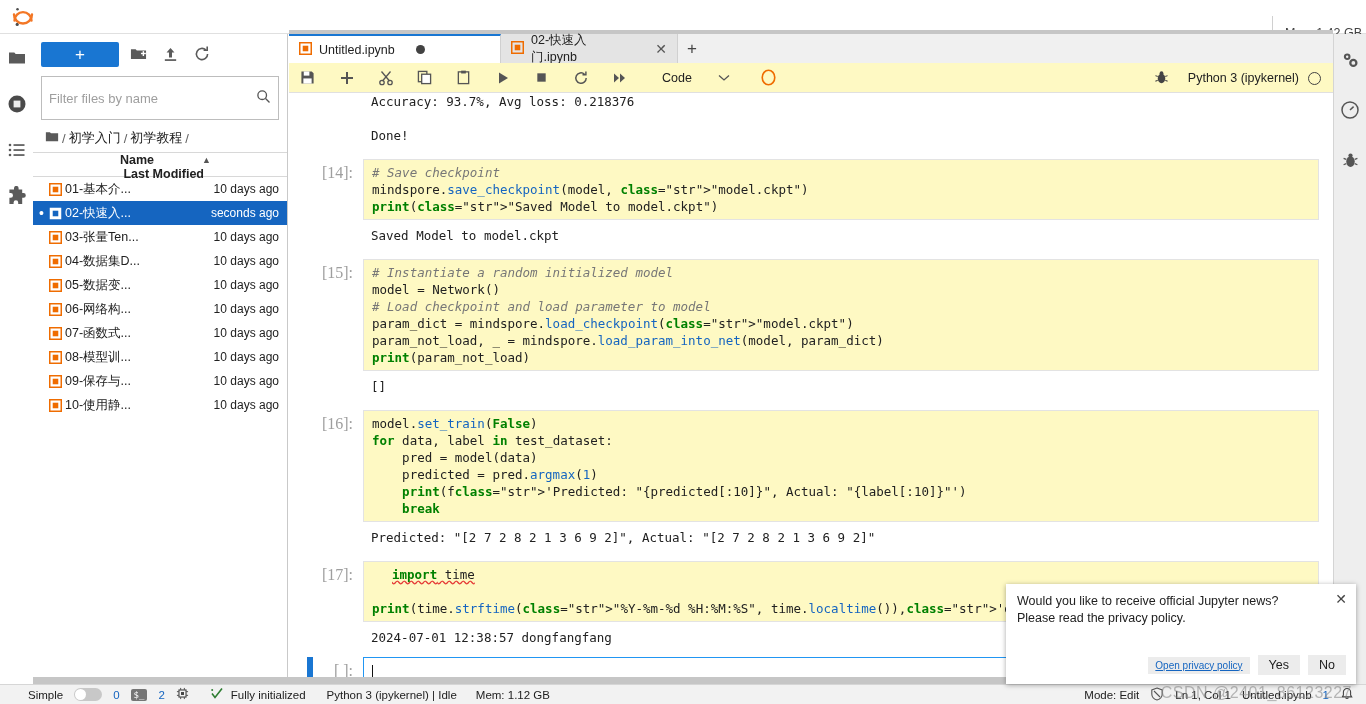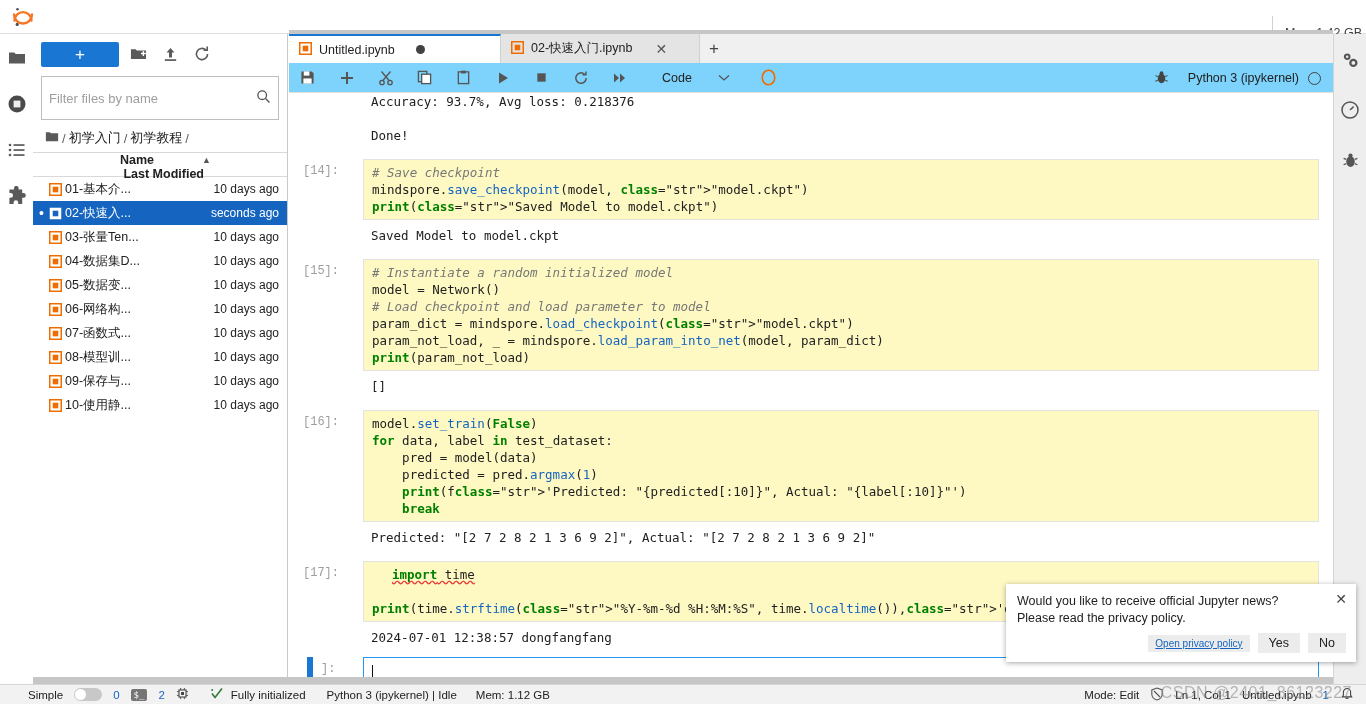--- a/index.html
+++ b/index.html
@@ -97,38 +97,38 @@
     background: #e4e4e4; cursor: pointer; min-width: 100px;
     border-right: 1px solid #d0d0d0;
   }
   .tab.active { background: #fff; border-top: 2px solid #1976d2; }
   .tab-dirty { width: 9px; height: 9px; border-radius: 50%; background: #424242; margin-left: 14px; }
   .tab-close { font-size: 14px; color: #555; margin-left: 16px; }
   .tab-add { display: flex; align-items: center; justify-content: center; width: 28px; height: 29px; font-size: 17px; color: #444; cursor: pointer; }
 
   .nbtoolbar {
     display: flex; align-items: center; height: 30px; gap: 14px;
-    padding: 0 6px; border-bottom: 1px solid #e0e0e0; background: #7dd3fc;
+    padding: 0 6px; border-bottom: 1px solid #e0e0e0; background: #fef9c3;
   }
   .tb-btn { width: 25px; height: 24px; display: flex; align-items: center; justify-content: center; color: #555; cursor: pointer; }
   .tb-sel {
     margin-left: 10px; display: flex; align-items: center; gap: 26px;
     font-size: 12.5px; color: #212121; cursor: pointer; padding: 2px 6px;
   }
   .tb-spacer { flex: 1; }
   .tb-kernel { display: flex; align-items: flex-end; gap: 9px; font-size: 12.5px; color: #212121; padding-right: 6px; }
   .kernel-idle { width: 13px; height: 13px; border: 1.6px solid #424242; border-radius: 50%; }
 
   .nbcontent { flex: 1; position: relative; overflow: hidden; background: #fff; }
   .nbscroll { position: absolute; inset: 0; padding-left: 0; }
 
   .cell { display: flex; position: relative; padding: 0 14px 0 0; }
   .prompt {
-    width: 74px; min-width: 74px; text-align: center; padding-right: 10px;
-    font-family: Liberation Mono, monospace; font-size: 12px; color: #9e9e9e;
+    width: 74px; min-width: 74px; text-align: right; padding-right: 10px;
+    font-family: Liberation Serif, serif; font-size: 16px; color: #9e9e9e;
     padding-top: 5px;
   }
   .cell-body { flex: 1; }
   .inputarea {
     background: #fef9c3; border: 1px solid #e3e3e3; padding: 4px 8px;
     font-family: "DejaVu Sans Mono", monospace; font-size: 12.5px;
     line-height: 17px; white-space: pre; color: #212121; min-height: 25px;
   }
   .outputarea {
     font-family: "DejaVu Sans Mono", monospace; font-size: 12.5px;
@@ -162,21 +162,21 @@
     position: absolute; right: 4px; top: 40px; width: 9px; height: 46px;
     background: #3ddc84; border-radius: 4px;
   }
   .scroll-indicator-top {
     position: absolute; right: 4px; top: 34px; width: 9px; height: 8px;
     background: #9e9e9e;
   }
 
   
   .notify {
-    position: absolute; left: 1006px; top: 584px; width: 350px; height: 78px;
+    position: absolute; left: 1006px; top: 584px; width: 350px; height: 100px;
     background: #fff; box-shadow: 0 1px 5px rgba(0,0,0,.35);
     padding: 9px 11px; z-index: 30;
   }
   .notify-text { font-size: 12.5px; color: #212121; line-height: 17px; width: 300px; }
   .notify-close { position: absolute; right: 9px; top: 7px; font-size: 14px; color: #444; cursor: pointer; }
   .notify-actions { position: absolute; right: 10px; bottom: 9px; display: flex; gap: 8px; align-items: center; }
   .notify-link {
     font-size: 10px; color: #1565c0; text-decoration: underline;
     background: #ececec; padding: 3px 7px; cursor: pointer;
   }
@@ -438,21 +438,21 @@
       <div class="tab active" style="width:212px">
         <span>
           <svg width="13" height="13" viewBox="0 0 14 14">
               <rect x="0.8" y="0.8" width="12.4" height="12.4" fill="none" stroke="#ef6c00" stroke-width="1.6"></rect>
               <rect x="4" y="4" width="6" height="6" fill="#ef6c00"></rect>
             </svg>
         </span>
         <span>Untitled.ipynb</span>
         <span class="tab-dirty"></span>
       </div>
-      <div class="tab" style="width:199px">
+      <div class="tab" style="width:177px">
         <span>
           <svg width="13" height="13" viewBox="0 0 14 14">
               <rect x="0.8" y="0.8" width="12.4" height="12.4" fill="none" stroke="#ef6c00" stroke-width="1.6"></rect>
               <rect x="4" y="4" width="6" height="6" fill="#ef6c00"></rect>
             </svg>
         </span>
         <span>02-快速入门.ipynb</span>
         <span class="tab-close">✕</span>
       </div>
       <div class="tab-add">+</div>

